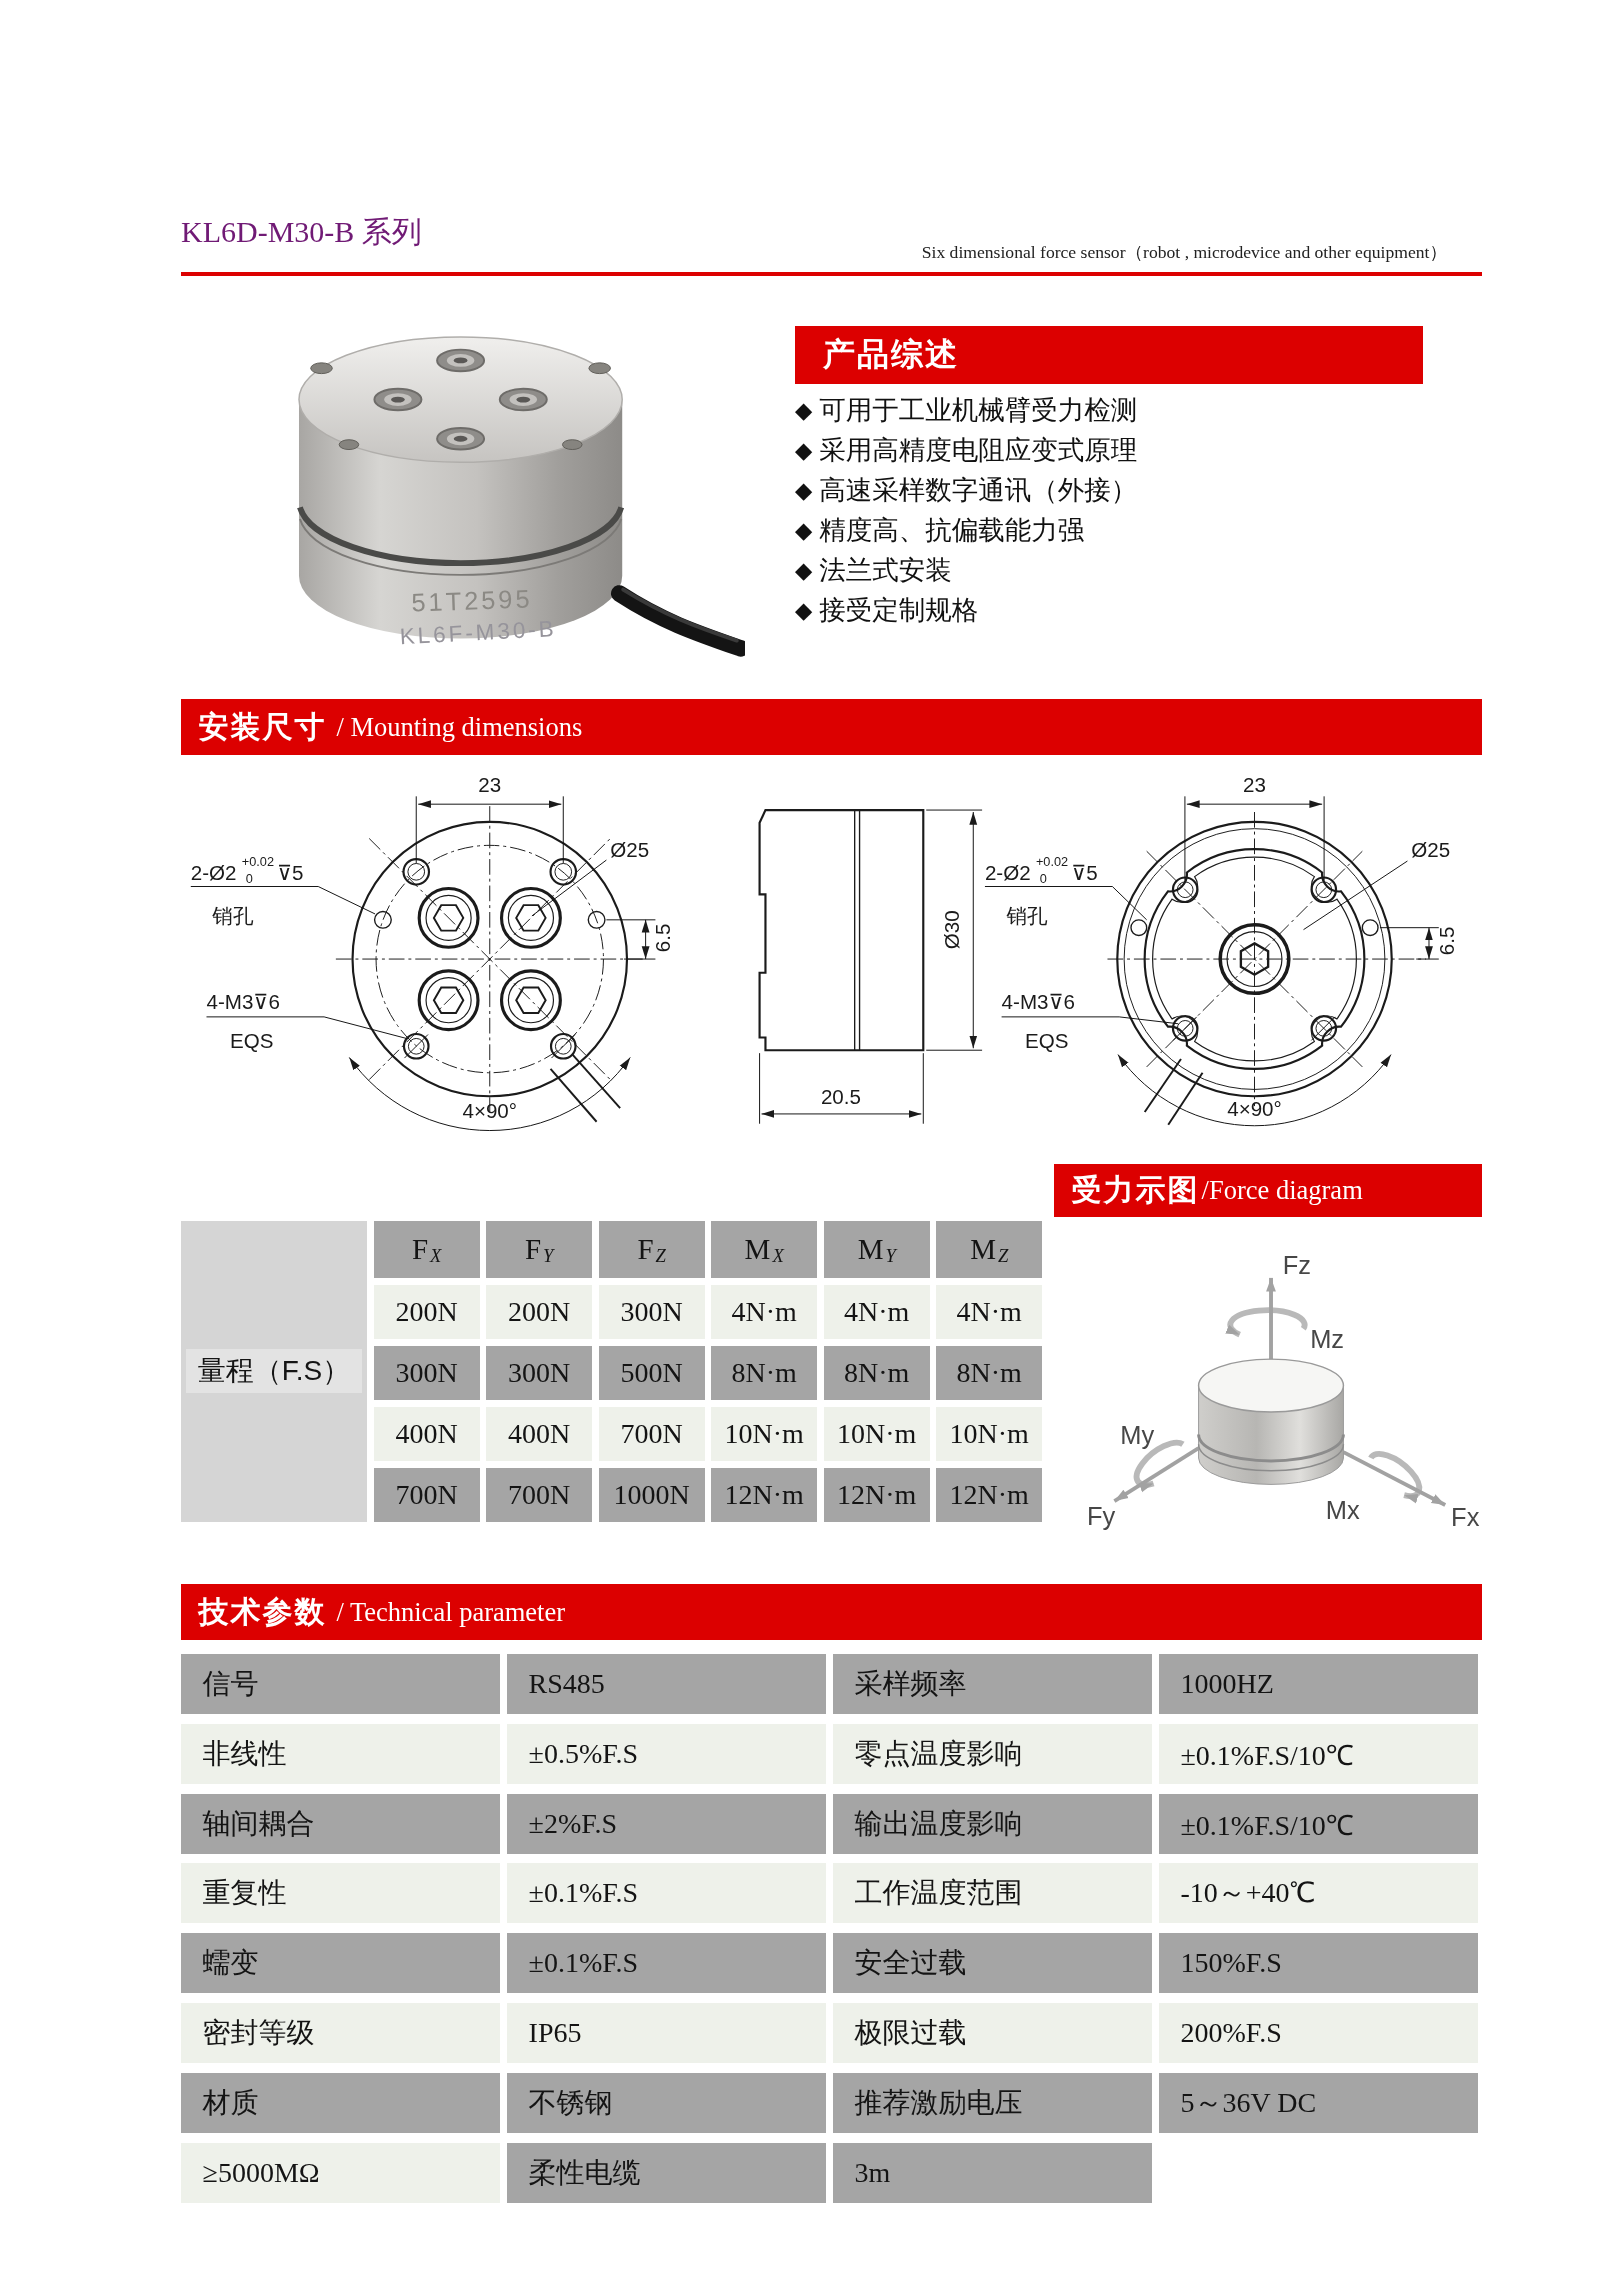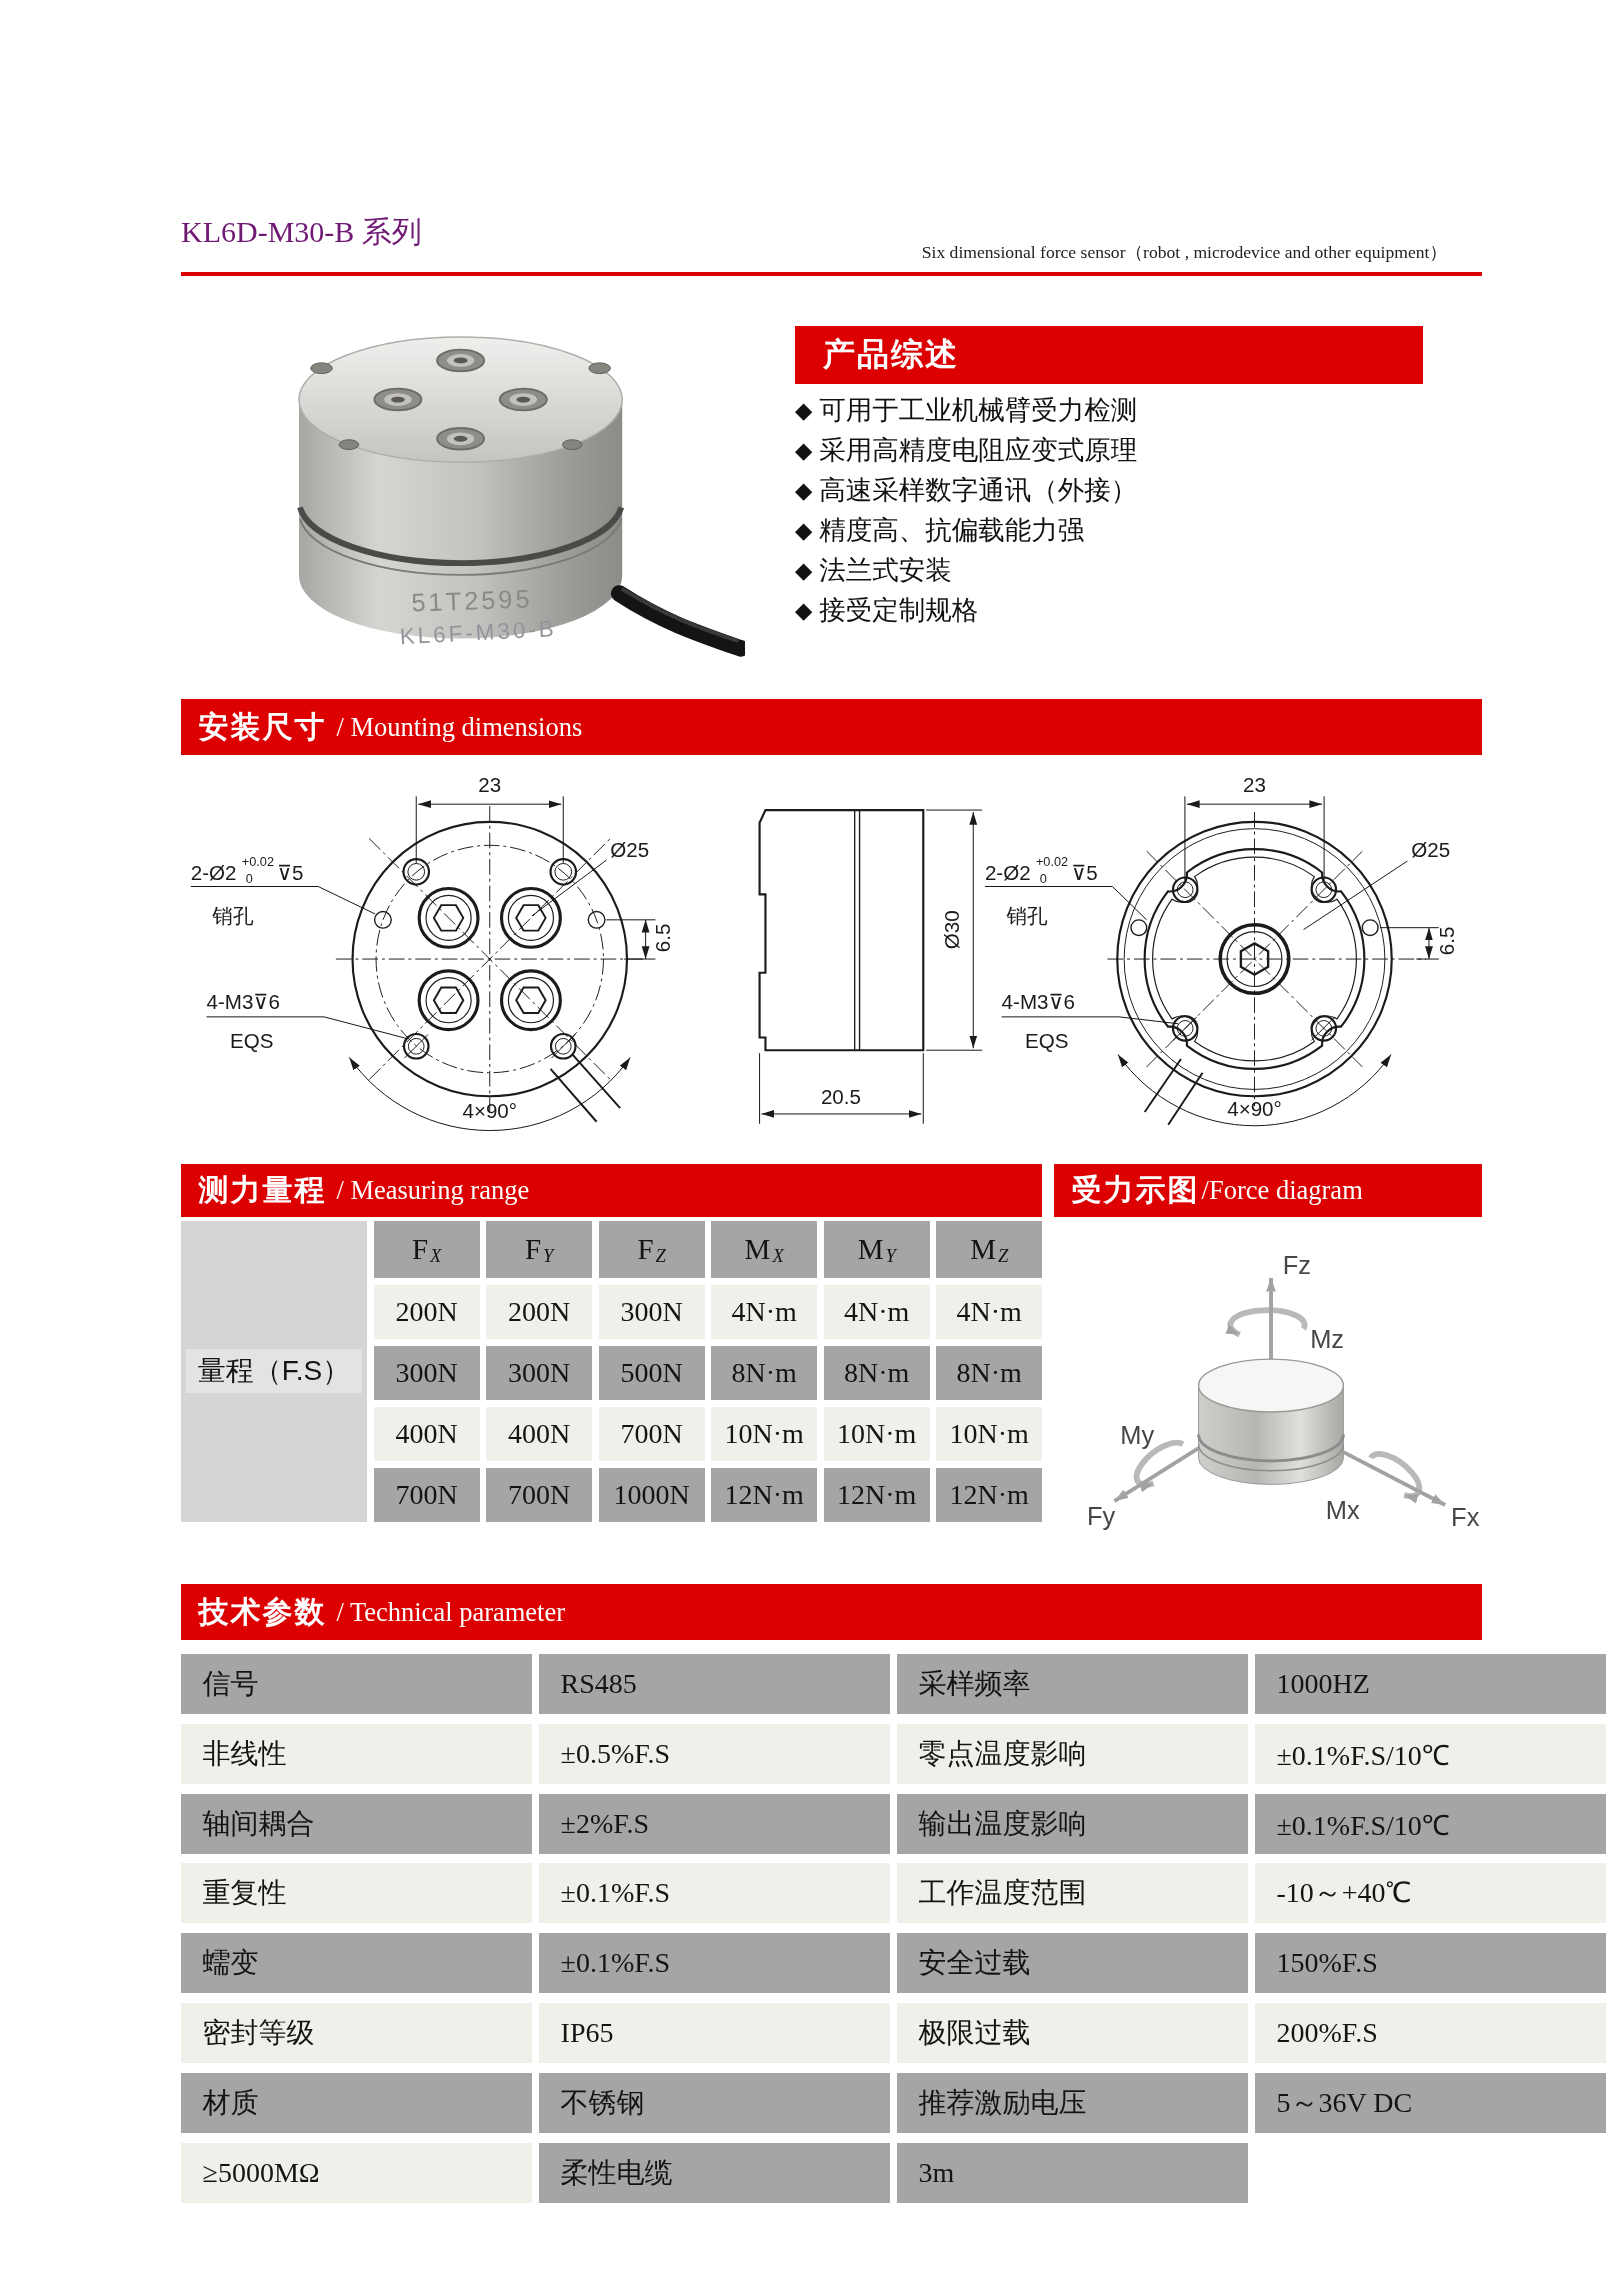--- a/index.html
+++ b/index.html
@@ -28,21 +28,21 @@
   #mtable .col0{grid-column:1;grid-row:1/6;background:#d5d5d5;display:flex;align-items:center;justify-content:center;}
   #mtable .col0 span{background:#e3e3e3;padding:2.9px 11.8px;font-size:28px;}
   .m-h{background:#a5a5a5;display:flex;align-items:center;justify-content:center;
        font-family:"Liberation Serif",serif;font-size:29px;}
   .m-h .sub{font-style:italic;font-size:18.6px;position:relative;top:6.9px;margin-left:2px;}
   .m-c{display:flex;align-items:center;justify-content:center;
        font-family:"Liberation Serif",serif;font-size:28px;}
   .light{background:#eef1ea;}
   .dark{background:#a5a5a5;}
   
-  #ttable{left:181px;top:1654px;width:1425px;display:grid;
+  #ttable{left:181px;top:1654px;width:1297px;display:grid;
           grid-template-columns:repeat(4,1fr);grid-auto-rows:60px;gap:9.8px 6.9px;}
   .t-k{display:flex;align-items:center;padding-left:21.6px;font-size:28px;}
   .t-v{display:flex;align-items:center;padding-left:21.6px;font-family:"Liberation Serif",serif;font-size:28px;text-align:center;}
   
   svg text{font-family:"Liberation Sans",sans-serif;fill:#1b1b1b;}
   .dimtxt{font-size:21px;}
   .dimtxt-s{font-size:13px;}
   .flabel{font-size:26px;fill:#474747;}
   .engrave1{font-size:26px;fill:#8b8984;letter-spacing:3px;}
   .engrave2{font-size:23px;fill:#96949b;letter-spacing:3px;}
@@ -304,24 +304,20 @@
     <text class="dimtxt-s" x="57" y="105">+0.02</text>
     <text class="dimtxt-s" x="61" y="122">0</text>
     <text class="dimtxt" x="93" y="119">⊽5</text>
     <text class="dimtxt" x="27" y="163">销孔</text>
     <text class="dimtxt" x="22" y="251">4-M3⊽6</text>
     <text class="dimtxt" x="46" y="291">EQS</text>
     <text class="dimtxt" x="0" y="0" transform="rotate(-90 478 186) translate(468,192)">6.5</text>
     <text class="dimtxt" x="280" y="360" text-anchor="middle">4×90°</text>
   </svg>
 
-  <div class="banner" style="left:181px;top:1164px;width:861px;height:53px;">
-    <span class="cn">测力量程</span>
-    <span class="en">/ Measuring range</span>
-  </div>
   <div class="banner tight" style="left:1054px;top:1164px;width:428px;height:53px;">
     <span class="cn">受力示图</span>
     <span class="en">/Force diagram</span>
   </div>
 
   <div class="abs" id="mtable">
     <div class="col0">
         <span>量程（F.S）</span>
       </div>
     <div class="m-h">

